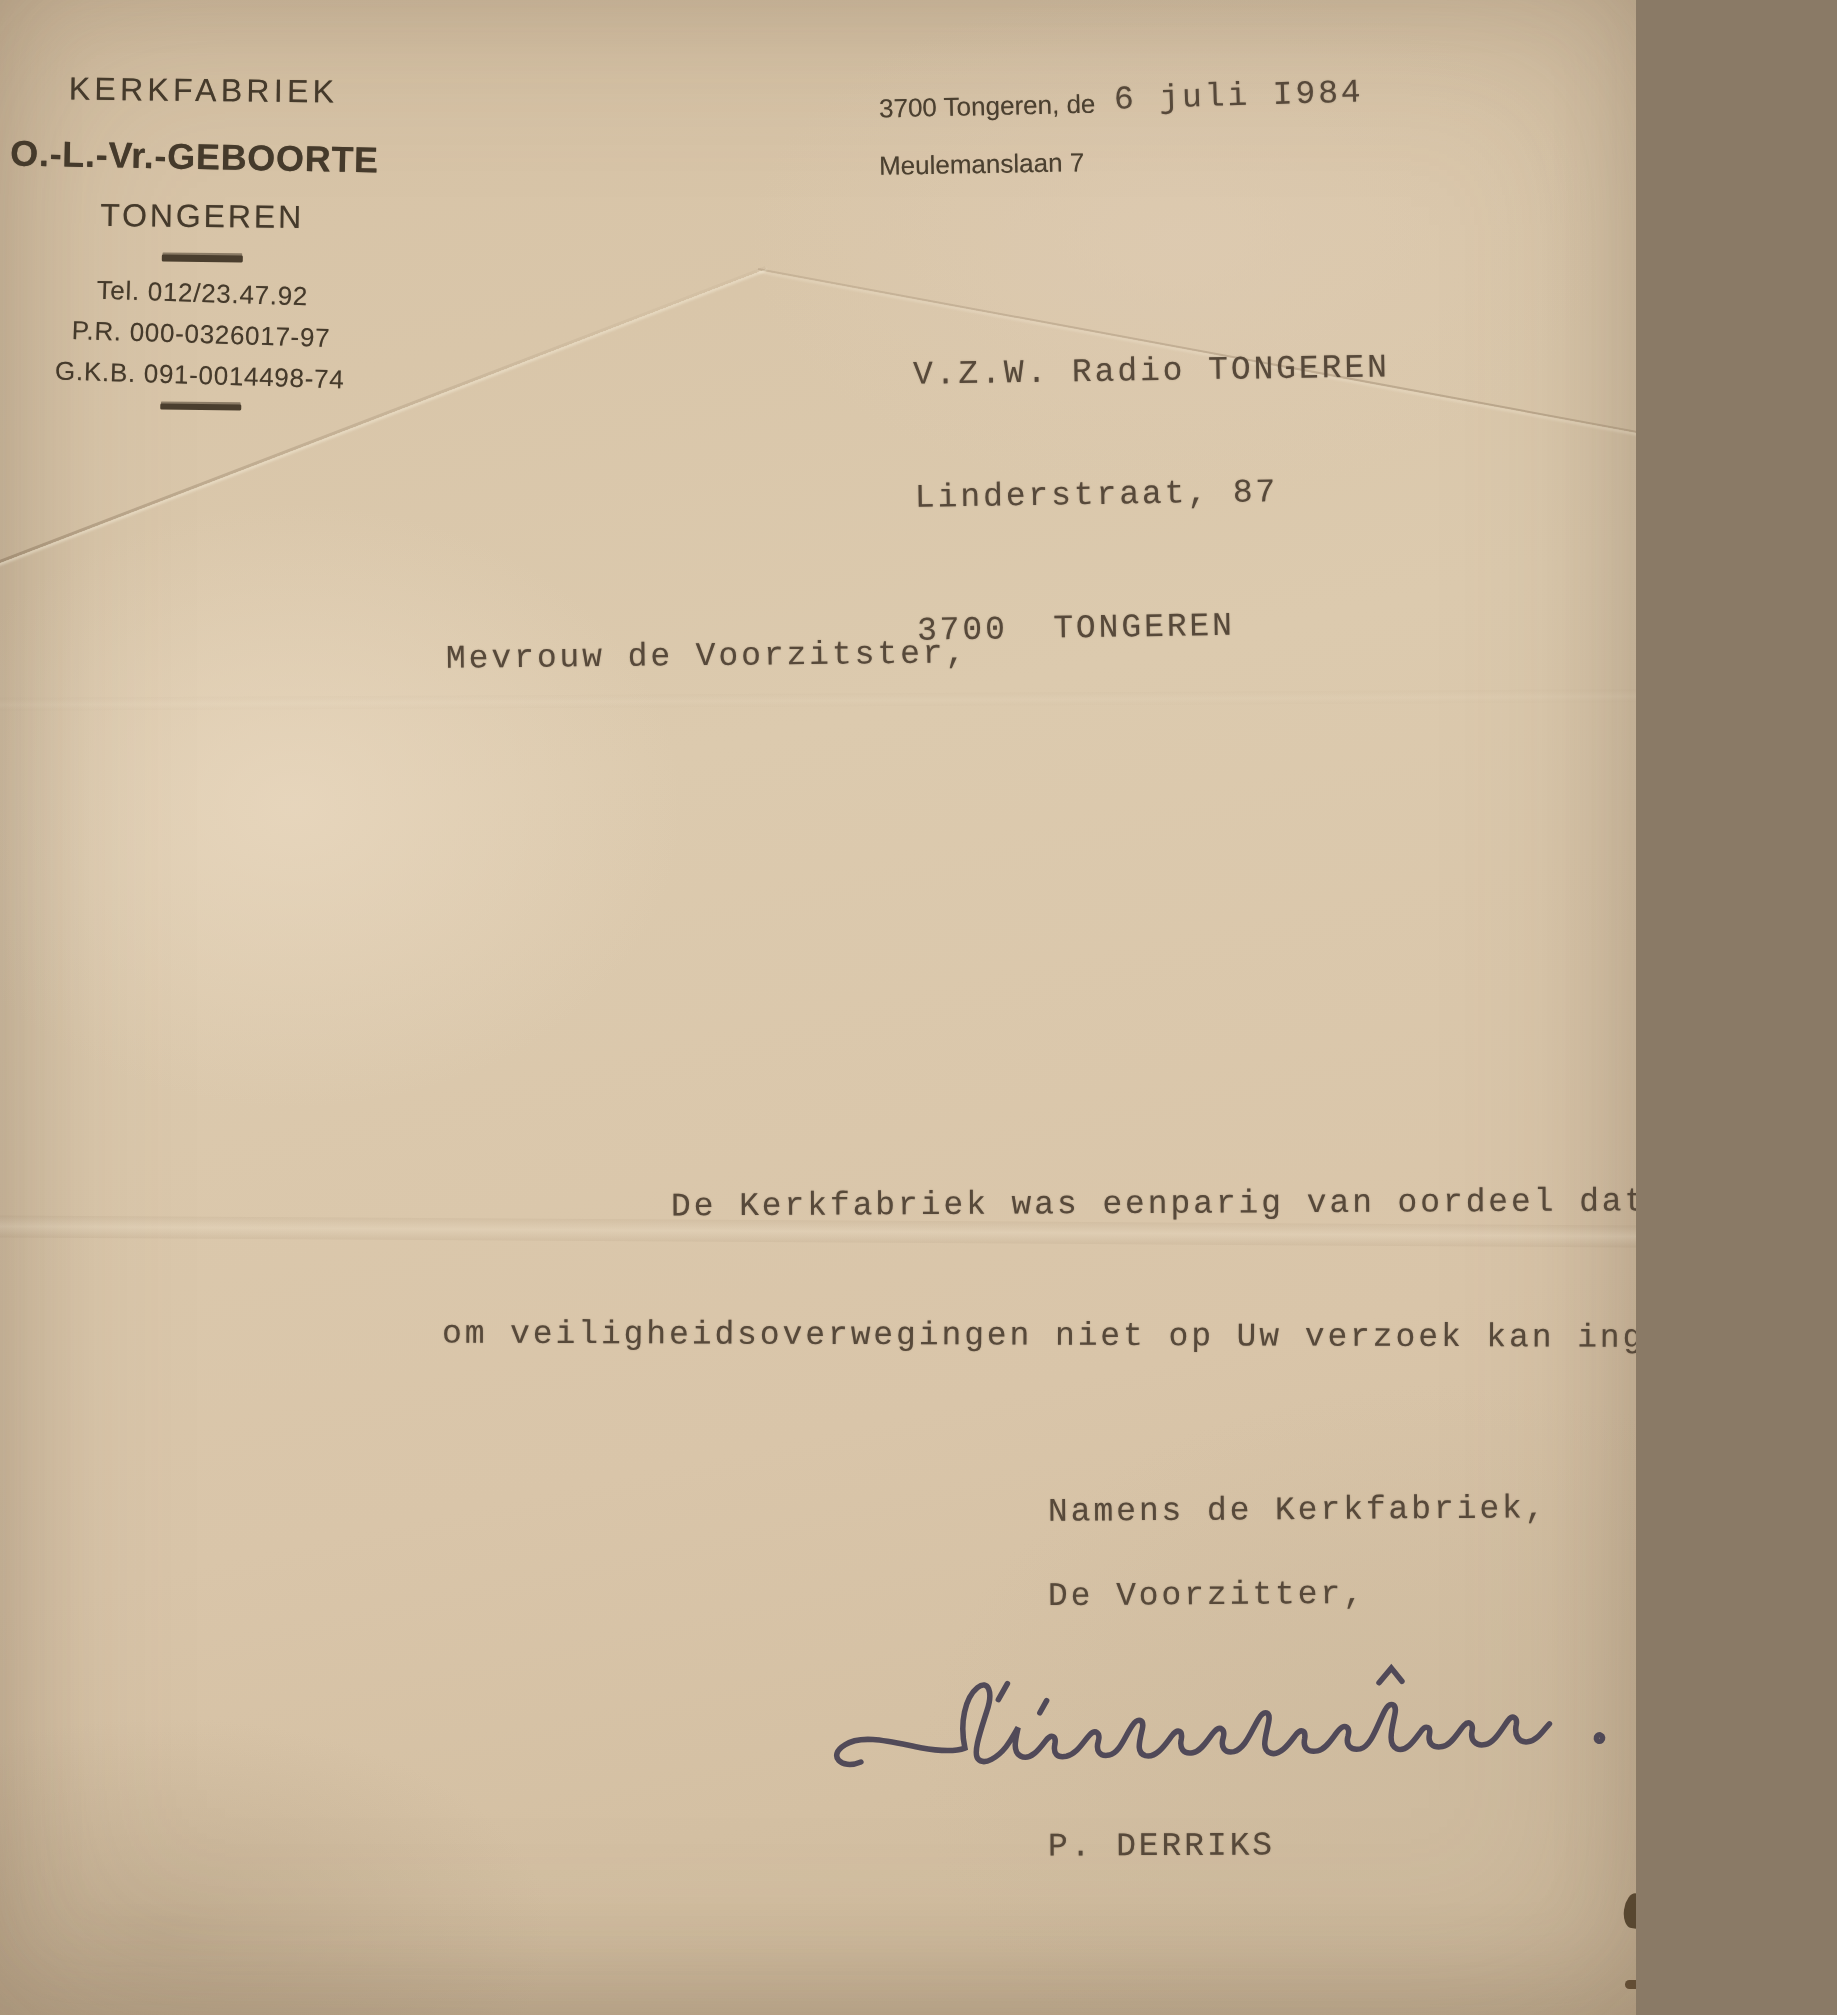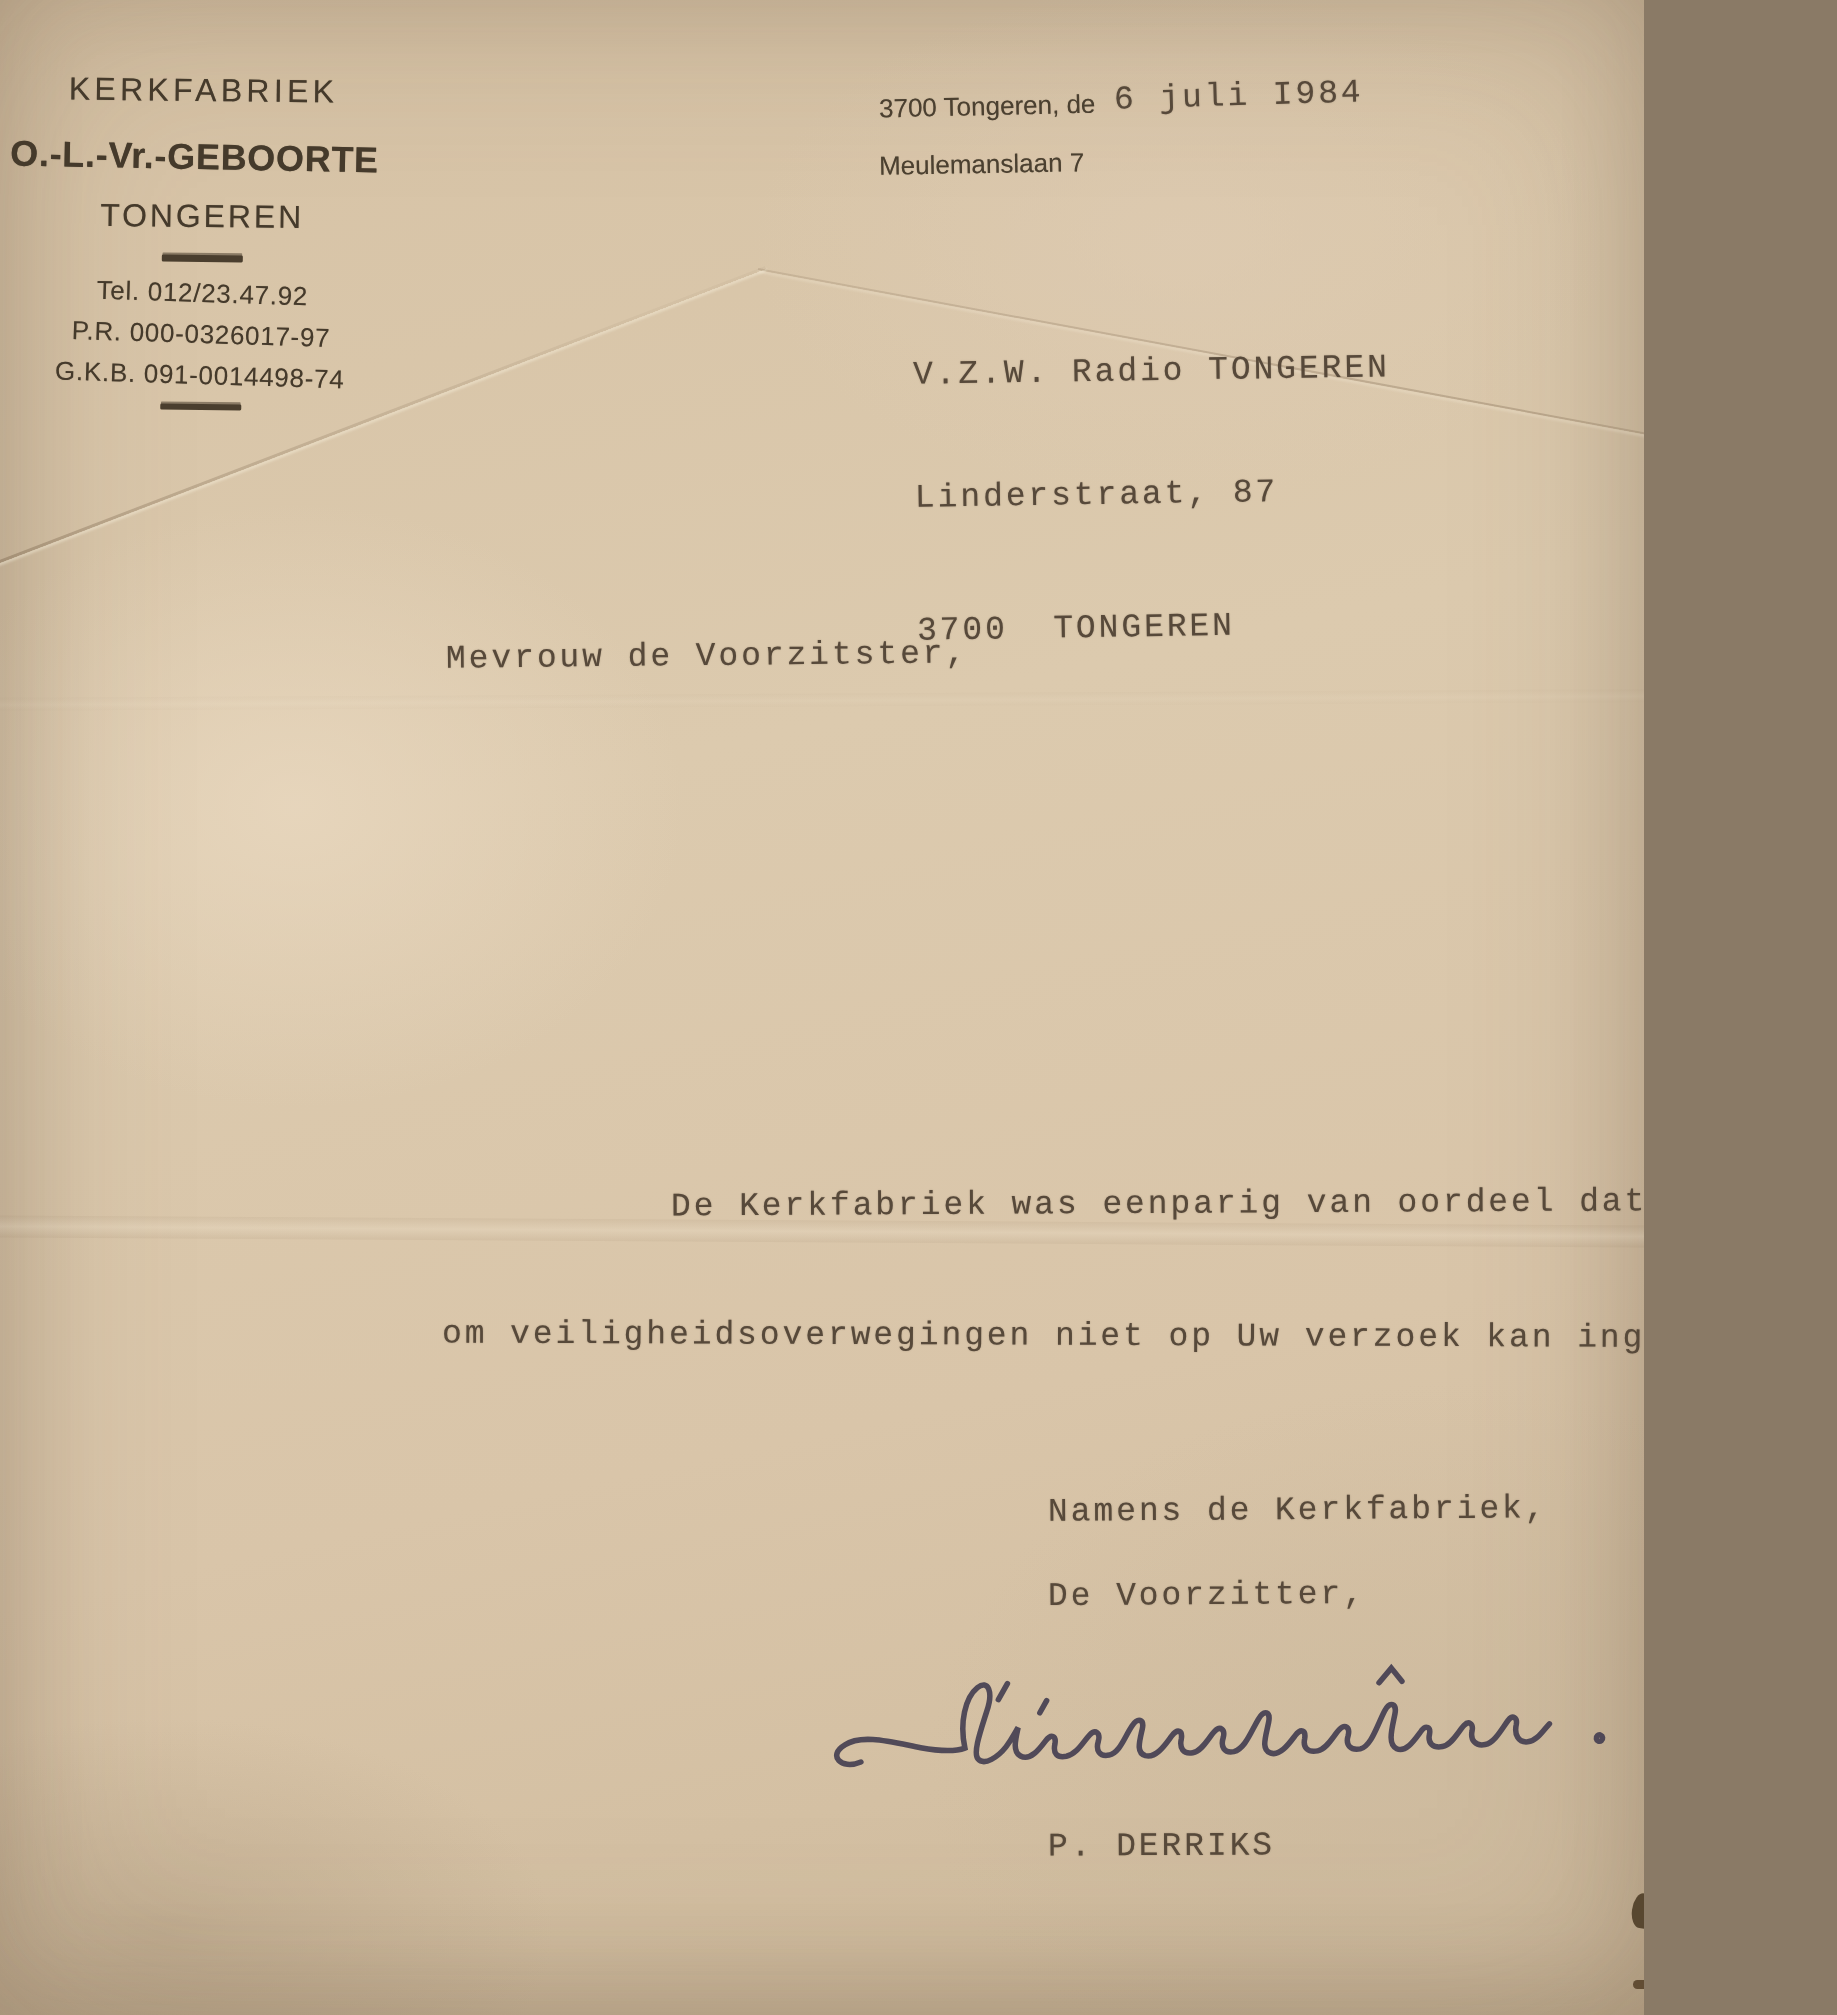--- a/index.html
+++ b/index.html
@@ -4,21 +4,21 @@
 <style>
   html,body{margin:0;padding:0;background:#8a7a66;}
   .page{position:relative;width:1636px;height:2015px;overflow:hidden;
     background-color:#d8c4a8;
     background-image:
       radial-gradient(ellipse 649px 505px at 18% 40%, rgba(232,215,190,.85) 0%, rgba(232,215,190,0) 60%),
       radial-gradient(ellipse 721px 433px at 72% 12%, rgba(222,203,178,.7) 0%, rgba(222,203,178,0) 60%),
       radial-gradient(ellipse 866px 649px at 88% 88%, rgba(205,186,158,.8) 0%, rgba(205,186,158,0) 60%),
       radial-gradient(ellipse 649px 361px at 10% 96%, rgba(188,168,140,.7) 0%, rgba(188,168,140,0) 60%),
       linear-gradient(168deg,#d6c2a5 0%,#dccaae 38%,#d9c5a9 68%,#cfbb9d 100%);
-    font-family:"Liberation Sans", sans-serif;color:#453a2b;padding-left:8px;}
+    font-family:"Liberation Sans", sans-serif;color:#453a2b;}
   .vignette{position:absolute;inset:0;pointer-events:none;
     box-shadow:inset 0 0 188px rgba(96,76,54,.28), inset 0 -29px 87px rgba(96,76,54,.16);}
   
   .letterhead{position:absolute;left:-29px;top:72px;width:462px;text-align:center;transform:rotate(.6deg);}
   .lh1{font-size:32px;letter-spacing:4.3px;text-shadow:0 0 0.7px rgba(69,58,43,.6);}
   .lh2{font-size:36px;font-weight:700;letter-spacing:0.7px;margin-top:27.4px;margin-left:-17.3px;white-space:pre;
        text-shadow:0 0 0.7px rgba(69,58,43,.7);transform:rotate(.5deg);}
   .lh3{font-size:32px;letter-spacing:2.9px;margin-top:20px;text-shadow:0 0 0.7px rgba(69,58,43,.5);}
   .rule{height:6.5px;width:81px;background:#4a3e2e;margin:20px auto 0 auto;border-radius:1.4px;
         box-shadow:0 -2.9px 0 -0.7px rgba(74,62,46,.55);}

